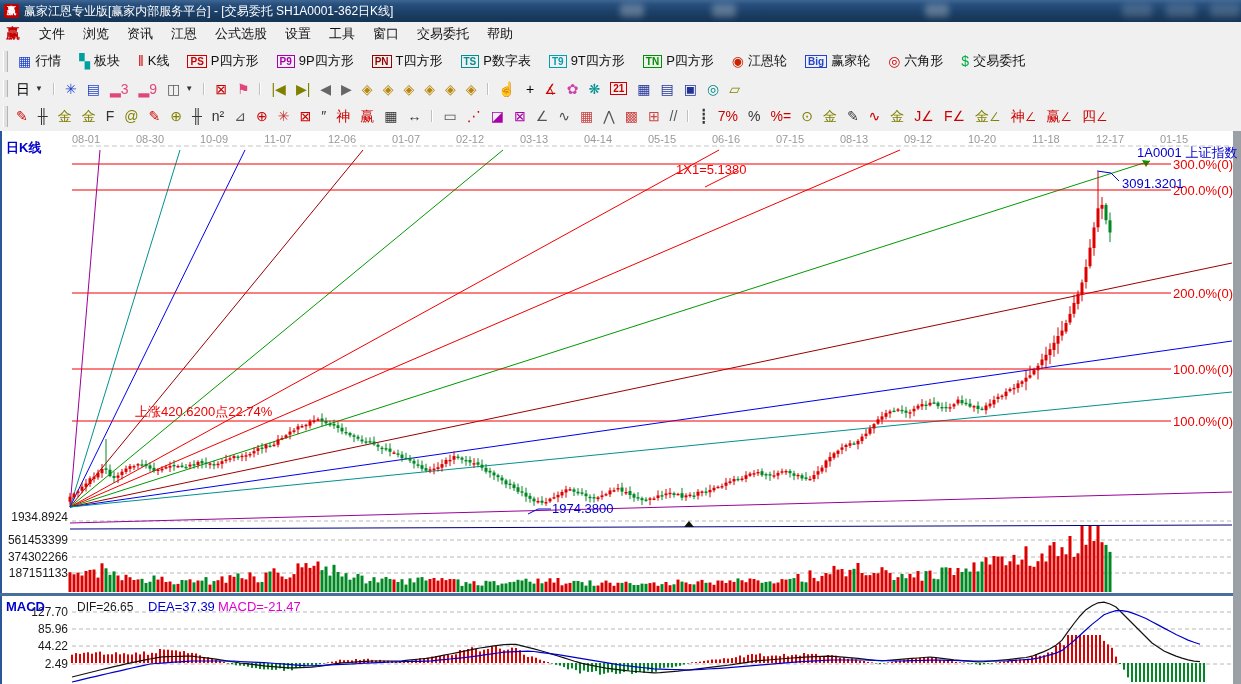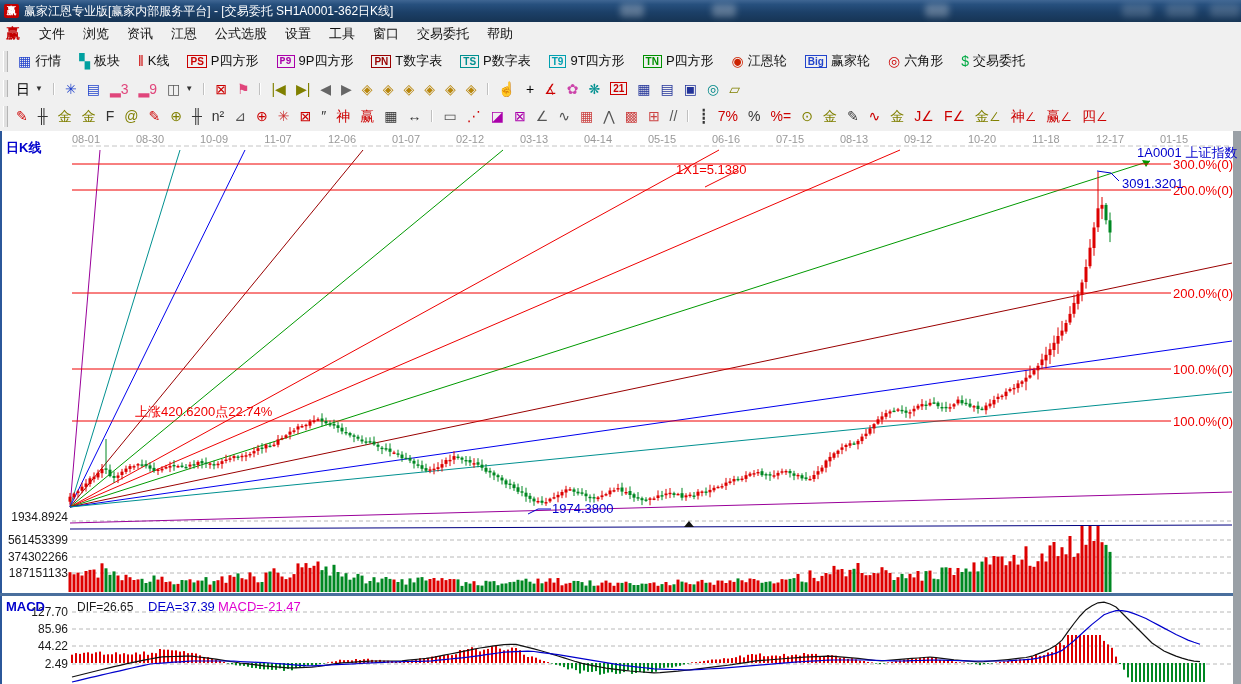--- a/index.html
+++ b/index.html
@@ -84,26 +84,26 @@
         </span>
         <span class="tbtn">
           <span class="glyph" style="color: rgb(204, 0, 0);">‖</span>
           <span>K线</span>
         </span>
         <span class="tbtn">
           <span class="badge" style="color: rgb(204, 0, 0); border-color: rgb(204, 0, 0);">PS</span>
           <span>P四方形</span>
         </span>
         <span class="tbtn">
-          <span class="badge" style="color: rgb(170, 0, 170); border-color: rgb(170, 0, 170); font-family: Liberation Mono, monospace;">P9</span>
+          <span class="badge" style="color: rgb(170, 0, 170); border-color: rgb(170, 0, 170);">P9</span>
           <span>9P四方形</span>
         </span>
         <span class="tbtn">
           <span class="badge" style="color: rgb(153, 0, 0); border-color: rgb(153, 0, 0);">PN</span>
-          <span>T数字表</span>
+          <span>T四方形</span>
         </span>
         <span class="tbtn">
           <span class="badge" style="color: rgb(0, 144, 144); border-color: rgb(0, 144, 144);">TS</span>
           <span>P数字表</span>
         </span>
         <span class="tbtn">
           <span class="badge" style="color: rgb(0, 160, 176); border-color: rgb(0, 160, 176);">T9</span>
           <span>9T四方形</span>
         </span>
         <span class="tbtn">

